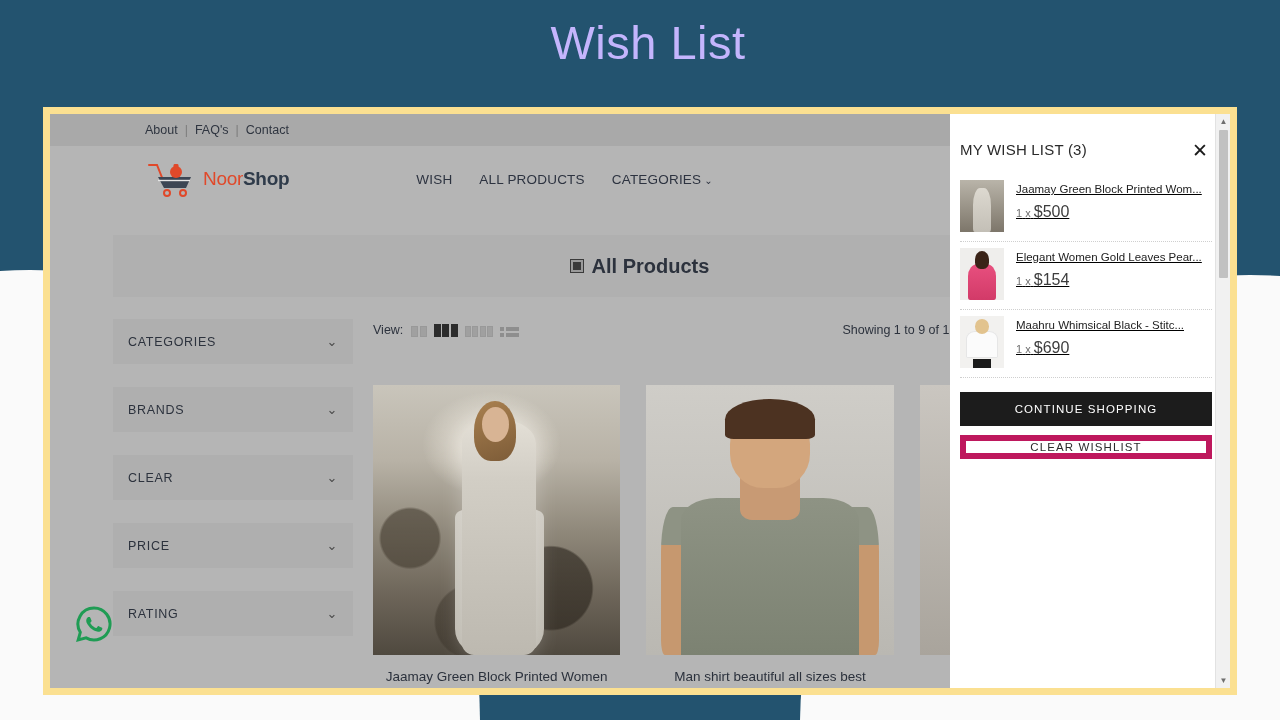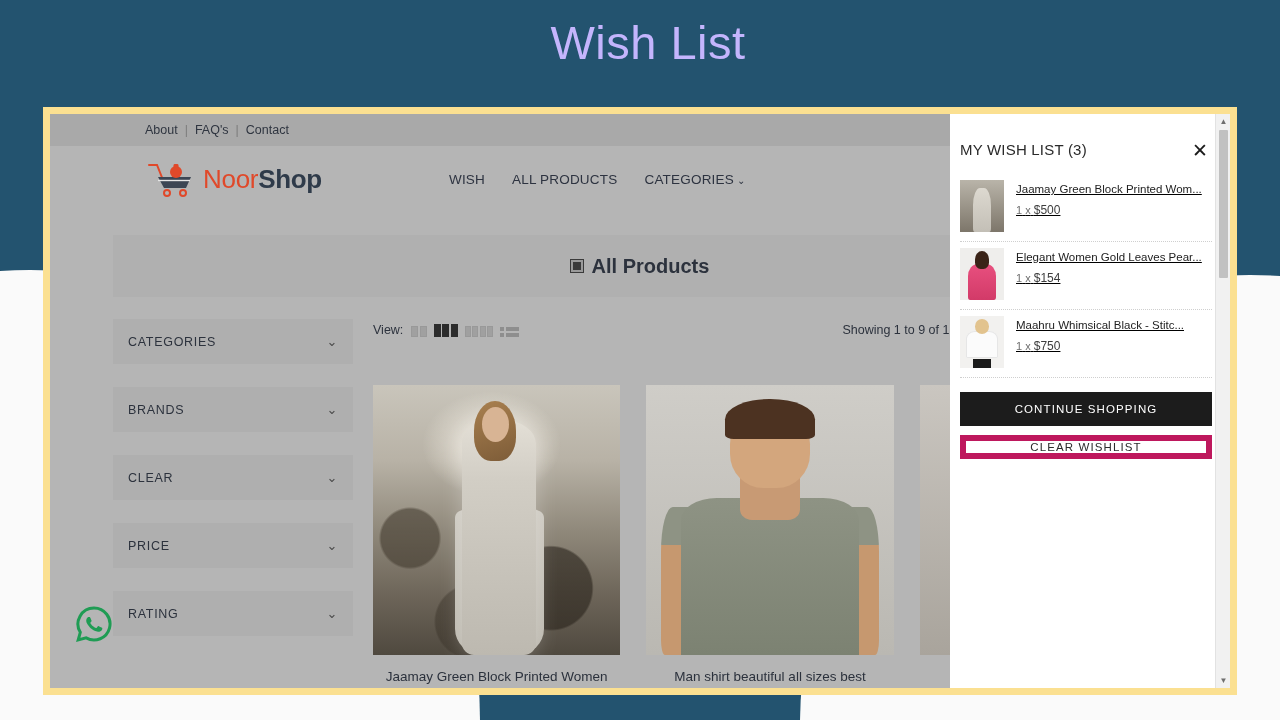--- a/index.html
+++ b/index.html
@@ -50,21 +50,21 @@
   .topbar a { color: #2f3540; text-decoration: none; }
   .topbar .sep { color: #7d7d7d; }
 
   
   .site-header {
     height: 66px; background: #b5b5b5;
     display: flex; align-items: center; padding: 0 18px 0 95px;
   }
   .logo { display: flex; align-items: center; gap: 6px; }
   .logo-mark { width: 52px; height: 38px; position: relative; }
-  .logo-text { font-size: 26px; font-weight: 700; letter-spacing: -0.3px; }
+  .logo-text { font-size: 19px; font-weight: 700; letter-spacing: -0.3px; }
   .logo-text .noor { color: #e0492a; font-weight: 500; }
   .logo-text .shop { color: #2f3b4a; font-weight: 700; }
 
   .main-nav {
     display: flex; align-items: center; gap: 27px;
     margin-left: 127px; font-size: 13.5px; color: #2d3340;
     letter-spacing: 0.2px;
   }
   .main-nav span { cursor: pointer; white-space: nowrap; }
   .nav-caret { font-size: 10px; margin-left: 3px; }
@@ -219,21 +219,21 @@
     display: flex; gap: 12px; padding: 6px 0 9px 0;
     border-bottom: 1px dotted #cfcfcf;
   }
   .wp-thumb { width: 44px; height: 52px; flex: 0 0 44px; overflow: hidden; position: relative; background:#ddd; }
   .wp-meta { padding-top: 2px; min-width: 0; }
   .wp-name {
     font-size: 11.5px; color: #222; line-height: 1.25;
     white-space: nowrap; overflow: hidden;
   }
   .wp-price { margin-top: 7px; font-size: 11px; color: #6f6f6f; }
-  .wp-price b { color: #3d3d3d; font-size: 12px; font-weight: 400; }
+  .wp-price b { color: #3d3d3d; font-size: 16px; font-weight: 400; }
 
   .wp-actions { padding: 14px 18px 0 10px; }
   .btn-primary {
     display: block; width: 100%; height: 34px; background: #1c1c1c;
     color: #fff; font-size: 11.5px; letter-spacing: 1.1px;
     border: none; cursor: pointer; font-family: inherit;
   }
   .btn-outline {
     display: block; width: 100%; height: 24px; margin-top: 9px;
     background: #fff; color: #2c2c2c; font-size: 11.5px; letter-spacing: 1.1px;
@@ -466,21 +466,21 @@
         <div class="wp-thumb">
               <div class="t3">
                 <div class="t3-legs"></div>
               </div>
             </div>
         <div class="wp-meta">
           <div class="wp-name">Maahru Whimsical Black - Stitc...</div>
           <div class="wp-price">
             <span>1</span>
             <span>x</span>
-            <b>$750</b>
+            <b>$690</b>
           </div>
         </div>
       </div>
     </div>
 
     <div class="wp-actions">
       <button class="btn-primary">CONTINUE SHOPPING</button>
       <button class="btn-outline">CLEAR WISHLIST</button>
     </div>
 

